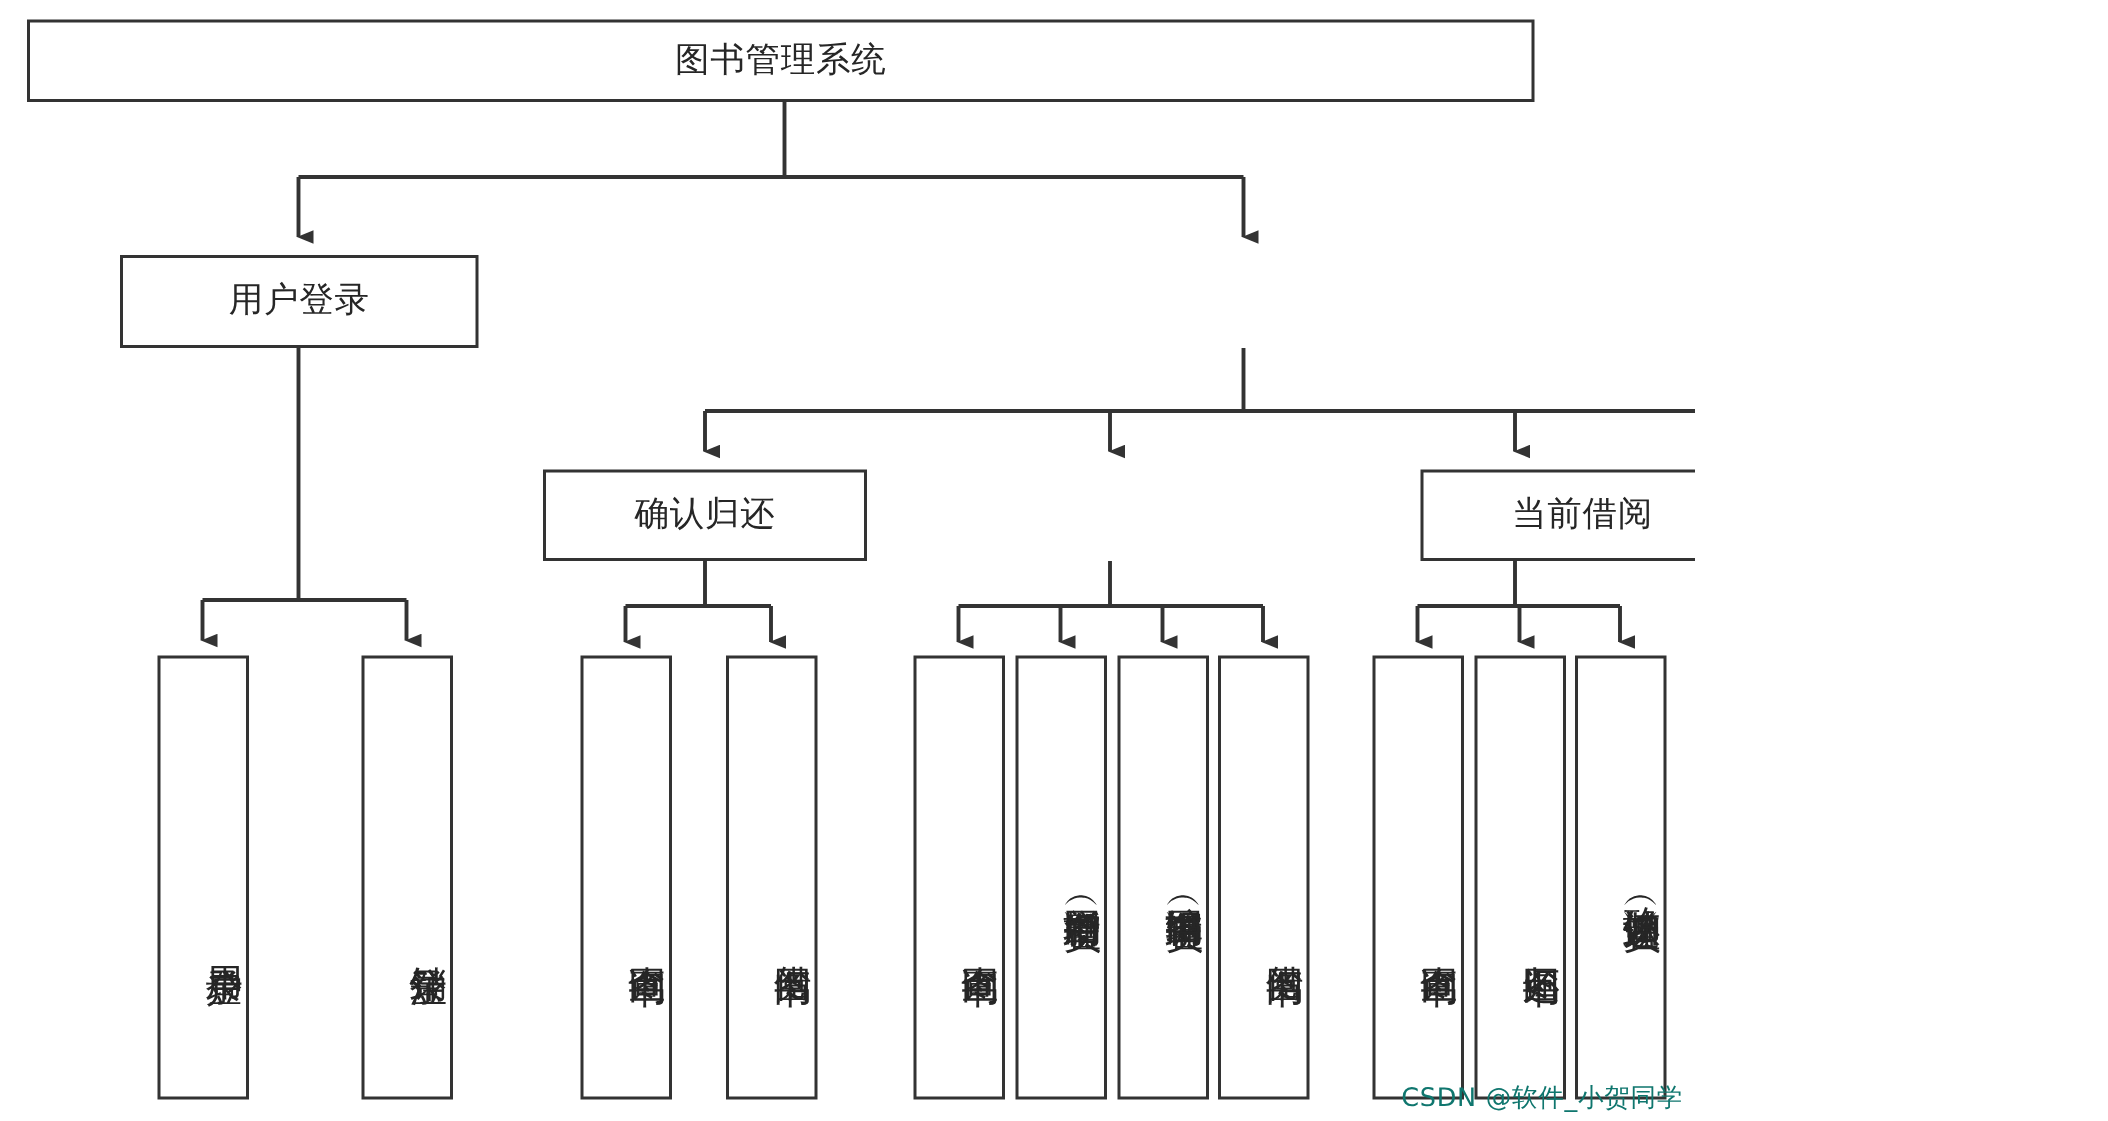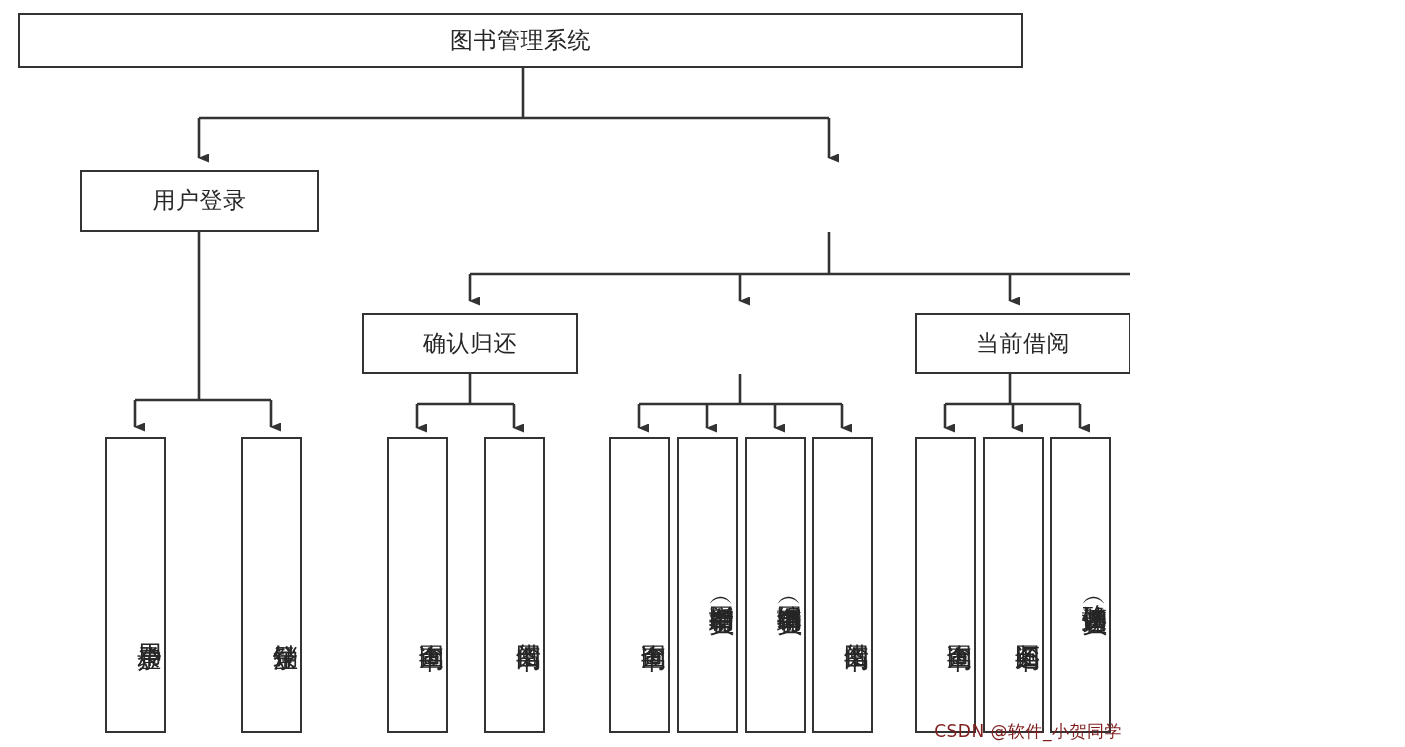--- a/index.html
+++ b/index.html
@@ -54,21 +54,21 @@
   }
   .node-label {
     display: block;
     white-space: pre-line;
   }
   #watermark {
     position: absolute;
     right: 8px;
     bottom: 4px;
     font-size: 17px;
-    color: #7f1d1d;
+    color: #0f766e;
     letter-spacing: 0.5px;
     white-space: nowrap;
   }
 </style>
 </head>
 <body>
 
 <div id="canvas">
 
   <svg id="wires" viewBox="0 0 1405 747" xmlns="http://www.w3.org/2000/svg">
@@ -125,21 +125,21 @@
     <span class="node-label">图书管理系统</span>
   </div>
 
   <div class="node horiz" style="left:80px; top:170px; width:239px; height:62px;">
     <span class="node-label">用户登录</span>
   </div>
 
   <div class="node horiz" style="left:362px; top:313px; width:216px; height:61px;">
     <span class="node-label">确认归还</span>
   </div>
-  <div class="node horiz" style="left:915px; top:313px; width:216px; height:61px;">
+  <div class="node horiz" style="left:947px; top:313px; width:216px; height:61px;">
     <span class="node-label">当前借阅</span>
   </div>
 
   <div class="node vert" style="left:105px; top:437px; width:61px; height:296px; padding-top:82px;">
     <span class="node-label">用户登录</span>
   </div>
   <div class="node vert" style="left:241px; top:437px; width:61px; height:296px; padding-top:82px;">
     <span class="node-label">注销登录</span>
   </div>
 

